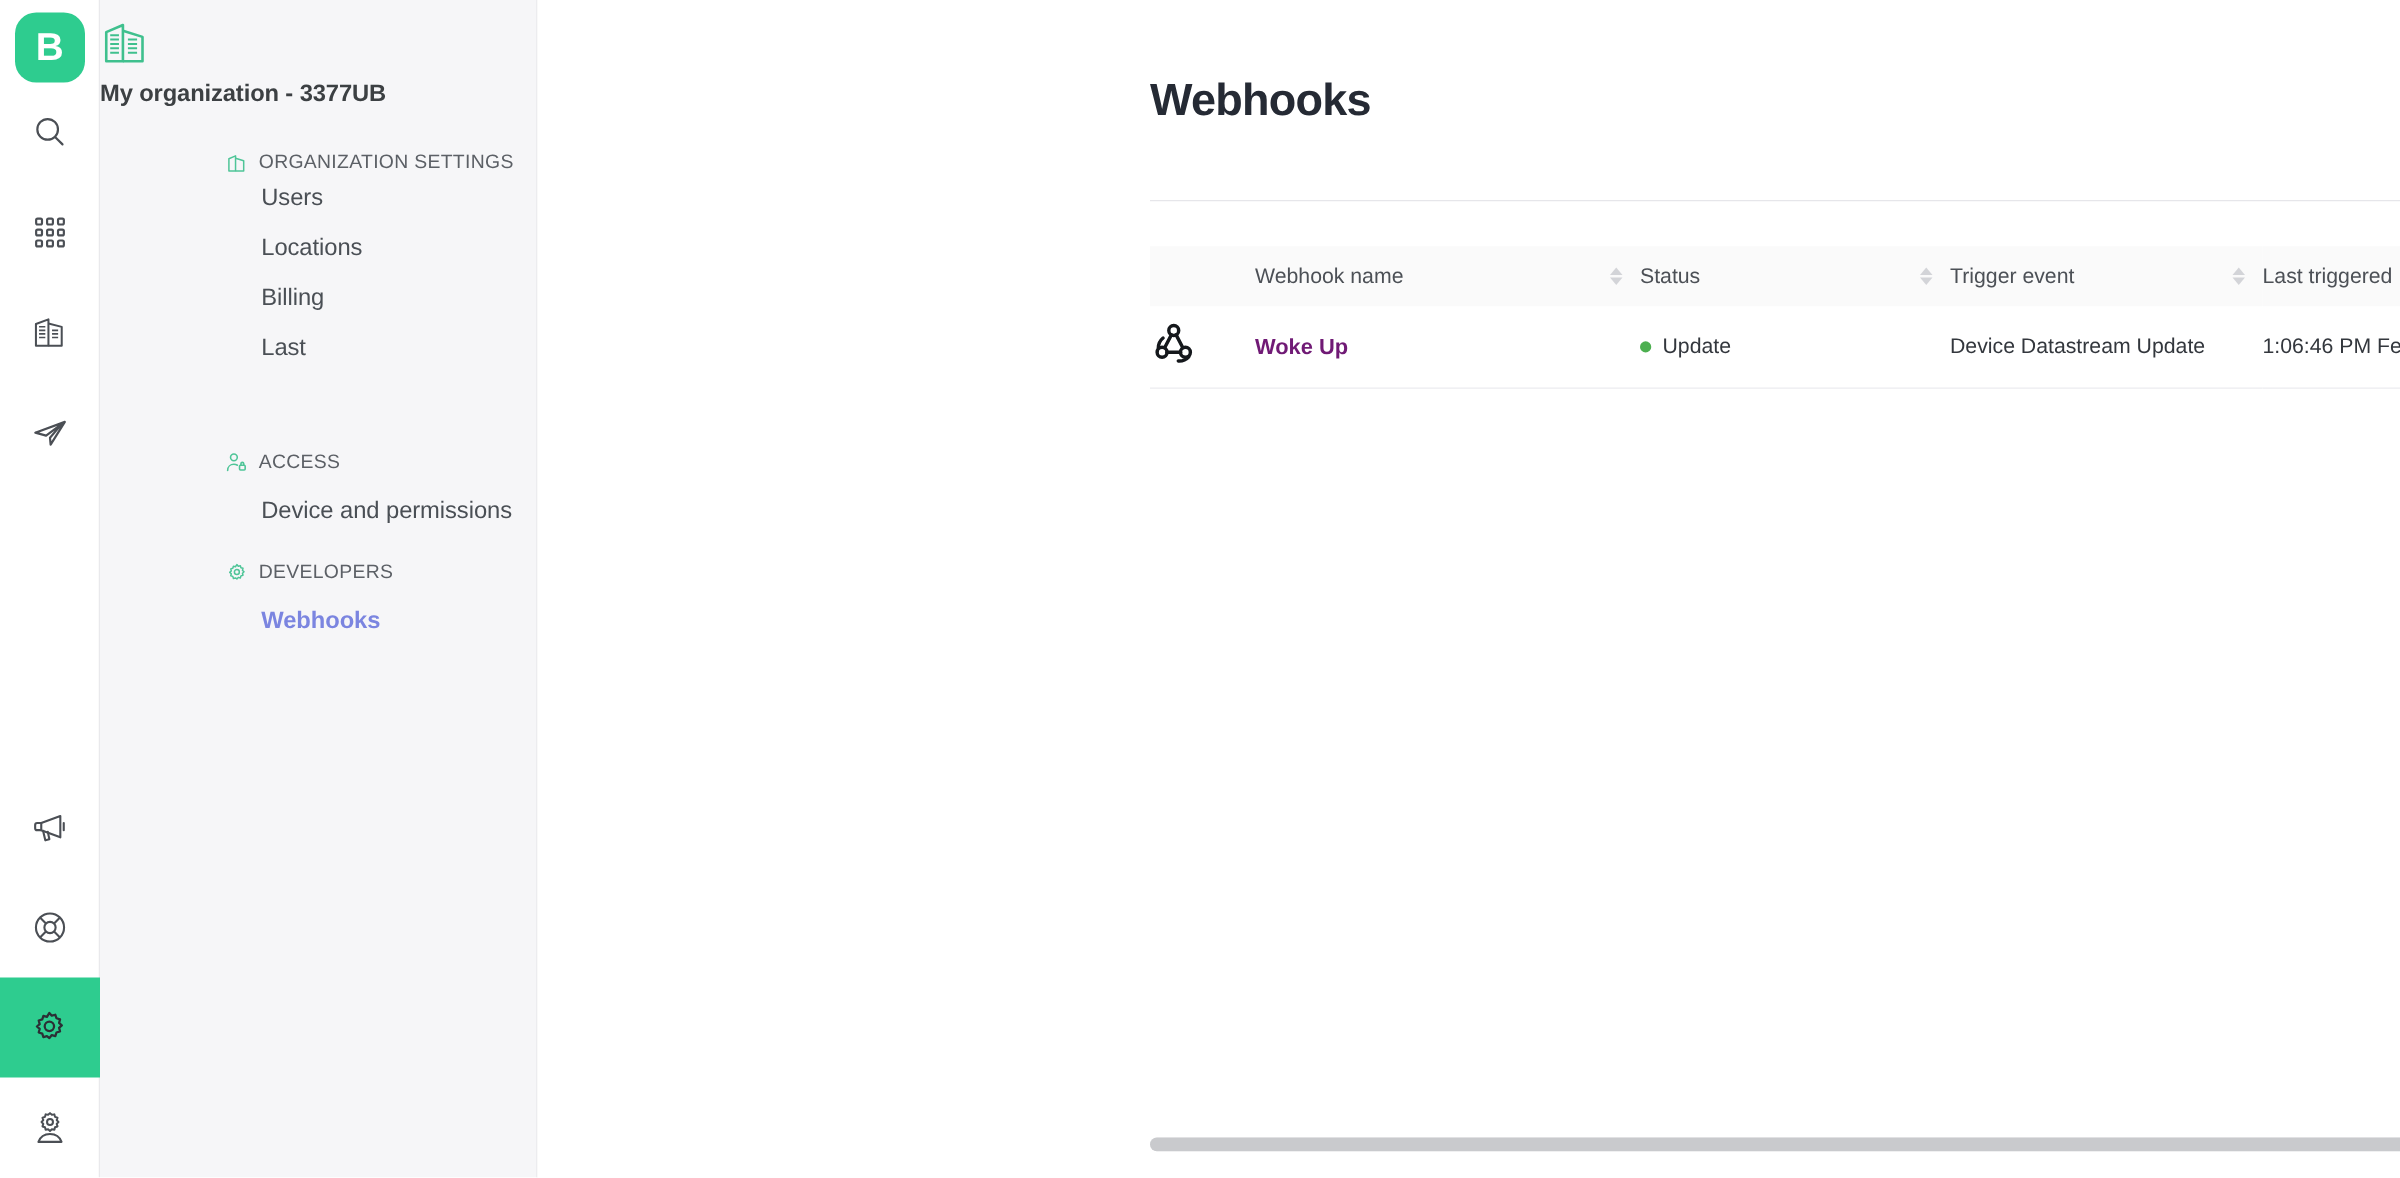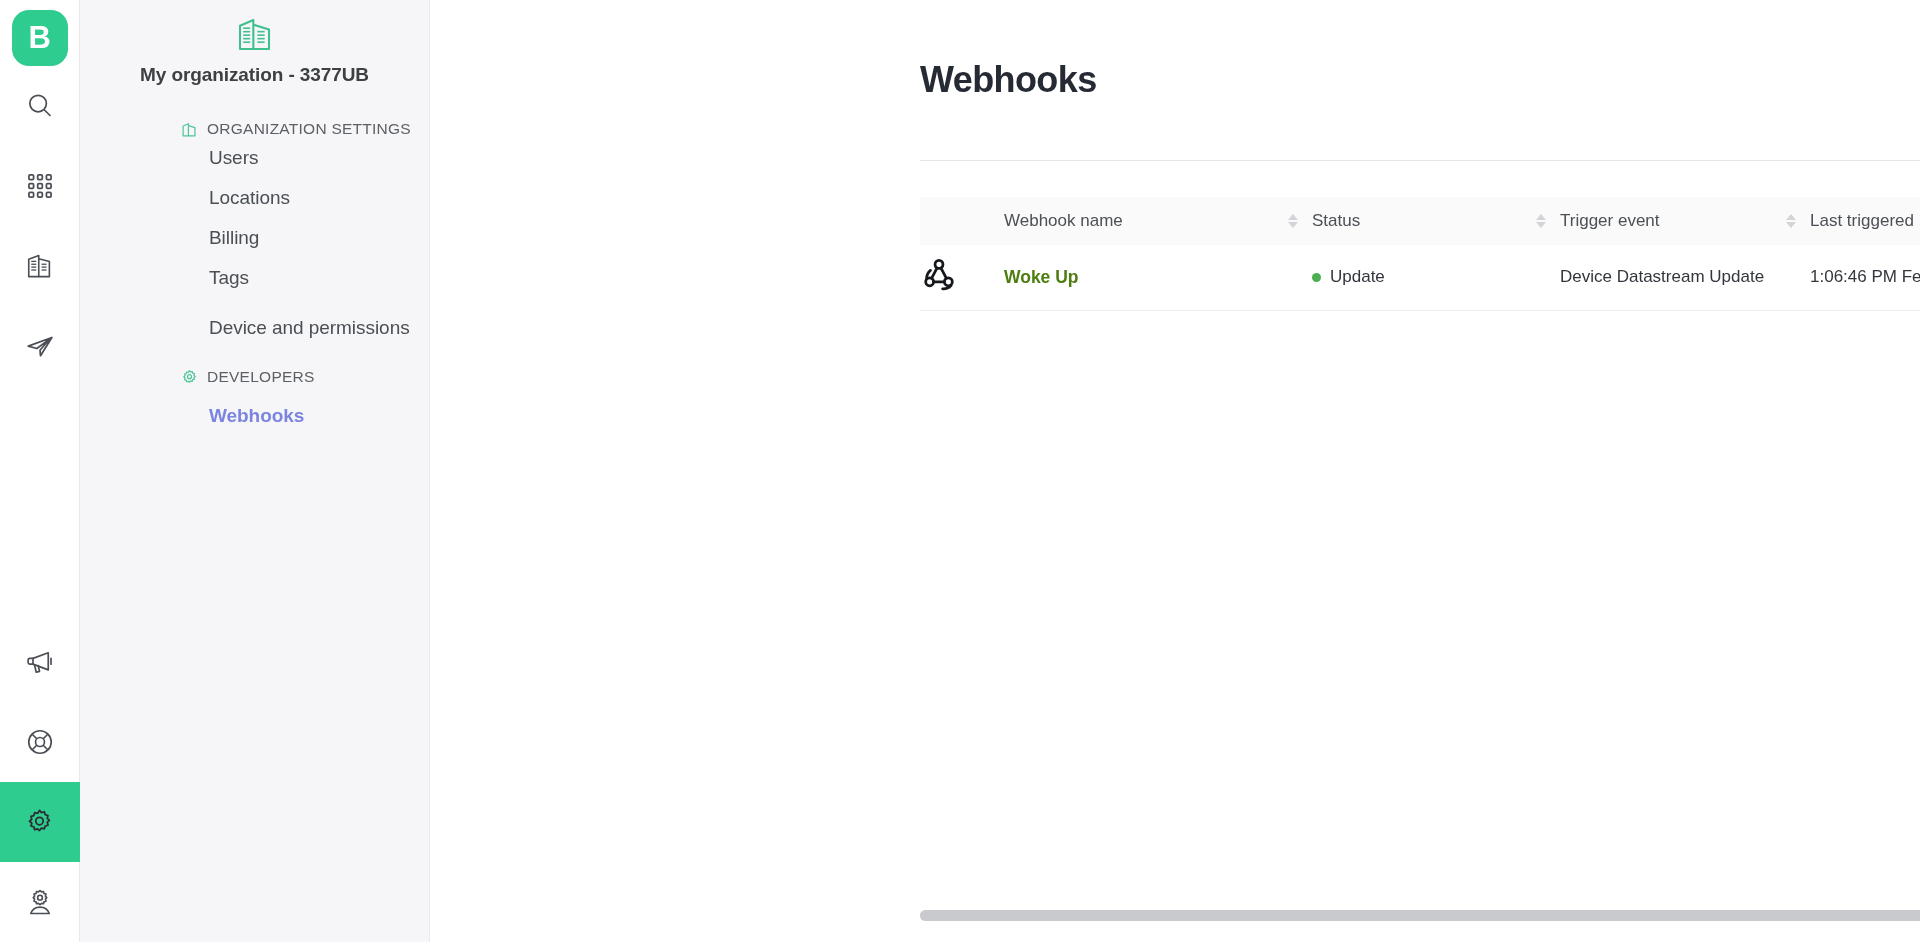--- a/index.html
+++ b/index.html
@@ -58,21 +58,20 @@
     height: 942px;
     background: #f6f6f8;
     border-right: 1px solid #e9e9ec;
     padding-top: 14px;
     overflow: hidden;
     position: relative;
   }
   .org-head {
     display: flex;
     flex-direction: column;
-    align-items: center;
     margin-bottom: 22px;
   }
   .org-icon { margin-bottom: 6px; }
   .org-name {
     font-size: 19px;
     color: #3c4043;
     font-weight: 600;
     letter-spacing: -0.1px;
   }
   .sec {
@@ -160,21 +159,21 @@
 
   table.wh tbody td {
     height: 65px;
     font-size: 17px;
     color: #33373d;
     padding: 0;
     vertical-align: middle;
     border-bottom: 1px solid #ececef;
   }
   td.c-icon { width: 84px; padding-left: 18px; }
-  .wh-name { font-weight: bold; color: #4d7c0f; font-size: 17.5px; }
+  .wh-name { font-weight: bold; color: #701a75; font-size: 17.5px; }
   .status { display: flex; align-items: center; gap: 9px; }
   .dot { width: 9px; height: 9px; border-radius: 50%; background: #4caf50; flex: 0 0 9px; }
 
   .col-name   { width: 308px; }
   .col-status { width: 248px; }
   .col-event  { width: 250px; }
   .col-last   { width: 225px; }
   .col-act    { width: auto; }
 
   
@@ -335,23 +334,34 @@
     <div class="nav-item">
       <span>Users</span>
     </div>
     <div class="nav-item">
       <span>Locations</span>
     </div>
     <div class="nav-item">
       <span>Billing</span>
     </div>
     <div class="nav-item">
-      <span>Tags</span>
-    </div>
-
+      <span>Last</span>
+    </div>
+
+    <div class="sec grp-access">
+      <span class="sec-icon">
+        <svg width="18" height="18" viewBox="0 0 24 24" fill="none" stroke="#4fc598" stroke-width="1.7" stroke-linejoin="round" stroke-linecap="round">
+          <circle cx="9.5" cy="6.5" r="3.6"></circle>
+          <path d="M2.8 20.5c0-4 3-6.6 6.7-6.6 1.4 0 2.7.4 3.8 1"></path>
+          <rect x="15.5" y="15" width="6" height="5" rx="1"></rect>
+          <path d="M17 15v-1.6a1.5 1.5 0 0 1 3 0V15"></path>
+        </svg>
+      </span>
+      <span class="sec-label">ACCESS</span>
+    </div>
     <div class="nav-item nav-first">
       <span>Device and permissions</span>
     </div>
 
     <div class="sec grp-dev">
       <span class="sec-icon">
         <svg width="17" height="17" viewBox="0 0 24 24" fill="none" stroke="#4fc598" stroke-width="1.7" stroke-linejoin="round">
           <path d="M12 2.4l1.6 1.8 2.3-.6.7 2.3 2.3.7-.6 2.3 1.8 1.6-1.8 1.6.6 2.3-2.3.7-.7 2.3-2.3-.6L12 18.6l-1.6-1.2-2.3.6-.7-2.3-2.3-.7.6-2.3-1.8-1.6 1.8-1.6-.6-2.3 2.3-.7.7-2.3 2.3.6z"></path>
           <circle cx="12" cy="10.8" r="2.8"></circle>
         </svg>

